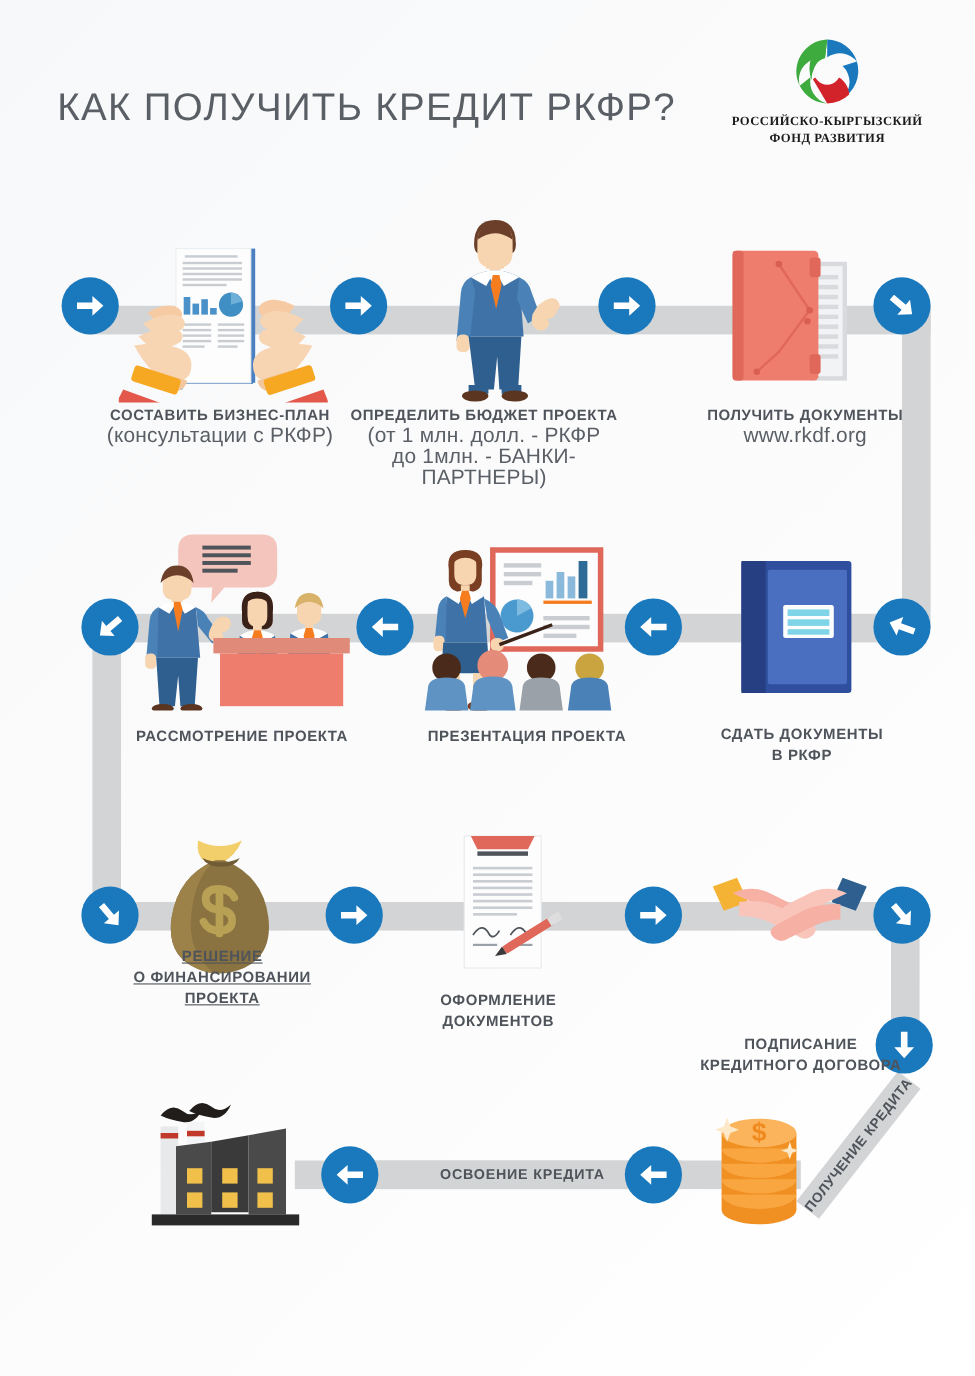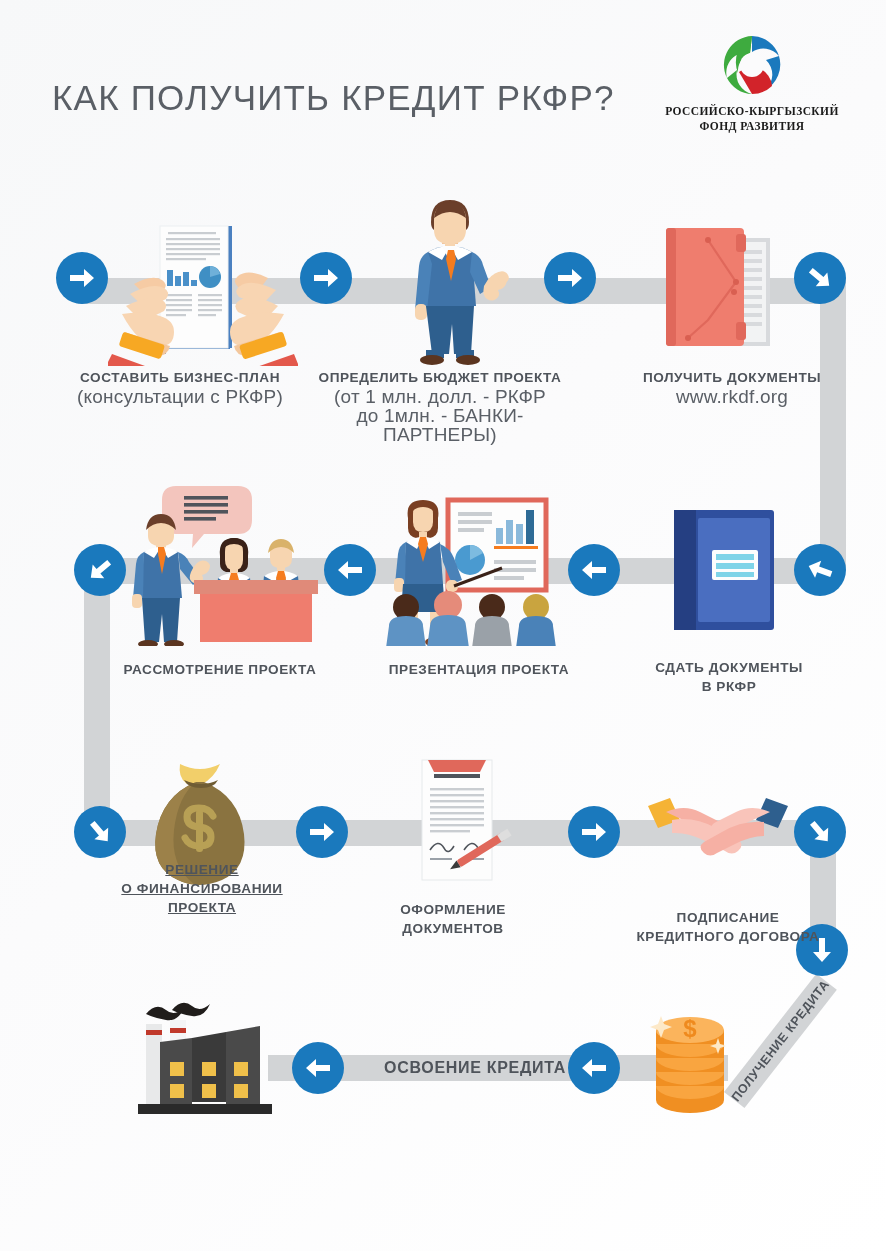--- a/index.html
+++ b/index.html
@@ -21,21 +21,21 @@
   .logo-mark { width:62px; height:62px; margin:0 auto 8px; position:relative; }
   .logo-text { font-family:"Liberation Serif", serif; font-weight:700;
                font-size:11.5px; color:#1b1b1b; letter-spacing:.4px; line-height:15px; }
 
   
   .bar { position:absolute; background:#d2d4d6; }
   .bar.h { height:26px; }
   .bar.v { width:26px; }
   .bar-label {
     position:absolute; height:26px; line-height:26px; background:#d2d4d6;
-    color:#4f545b; font-size:16px; font-weight:700; letter-spacing:.7px;
+    color:#4f545b; font-size:13px; font-weight:700; letter-spacing:.7px;
     text-align:center;
   }
   .diag-bar {
     position:absolute; background:#d2d4d6; height:26px; width:150px;
     transform-origin:0 0; transform:rotate(-52deg);
     color:#4f545b; font-size:12.5px; font-weight:700; letter-spacing:.6px;
     line-height:26px; text-align:center; white-space:nowrap;
   }
 
   
@@ -523,21 +523,21 @@
       </svg>
   </div>
   <div class="abtn" style="left:568px; top:1042px;">
     <svg viewBox="0 0 30 30" aria-hidden="true">
         <g transform="rotate(180 15 15)">
           <path d="M3 12 h14 v-6 l10 9 l-10 9 v-6 h-14 z" fill="#fff"></path>
         </g>
       </svg>
   </div>
 
-  <div class="cap" style="left:40px; top:368px; width:280px;">
+  <div class="cap" style="left:60px; top:368px; width:280px;">
     <div class="l1">СОСТАВИТЬ БИЗНЕС-ПЛАН</div>
     <div class="l2">(консультации с РКФР)</div>
   </div>
 
   <div class="cap" style="left:300px; top:368px; width:280px;">
     <div class="l1">ОПРЕДЕЛИТЬ БЮДЖЕТ ПРОЕКТА</div>
     <div class="l2">(от 1 млн. долл. - РКФР</div>
     <div class="l2">до 1млн. - БАНКИ-ПАРТНЕРЫ)</div>
   </div>
 
@@ -563,18 +563,18 @@
     <div class="l1">РЕШЕНИЕ</div>
     <div class="l1">О ФИНАНСИРОВАНИИ</div>
     <div class="l1">ПРОЕКТА</div>
   </div>
 
   <div class="cap" style="left:328px; top:900px; width:250px;">
     <div class="l1">ОФОРМЛЕНИЕ</div>
     <div class="l1">ДОКУМЕНТОВ</div>
   </div>
 
-  <div class="cap" style="left:592px; top:908px; width:272px;">
+  <div class="cap" style="left:592px; top:940px; width:272px;">
     <div class="l1">ПОДПИСАНИЕ</div>
     <div class="l1">КРЕДИТНОГО ДОГОВОРА</div>
   </div>
 
 </div>
 
 </body></html>

